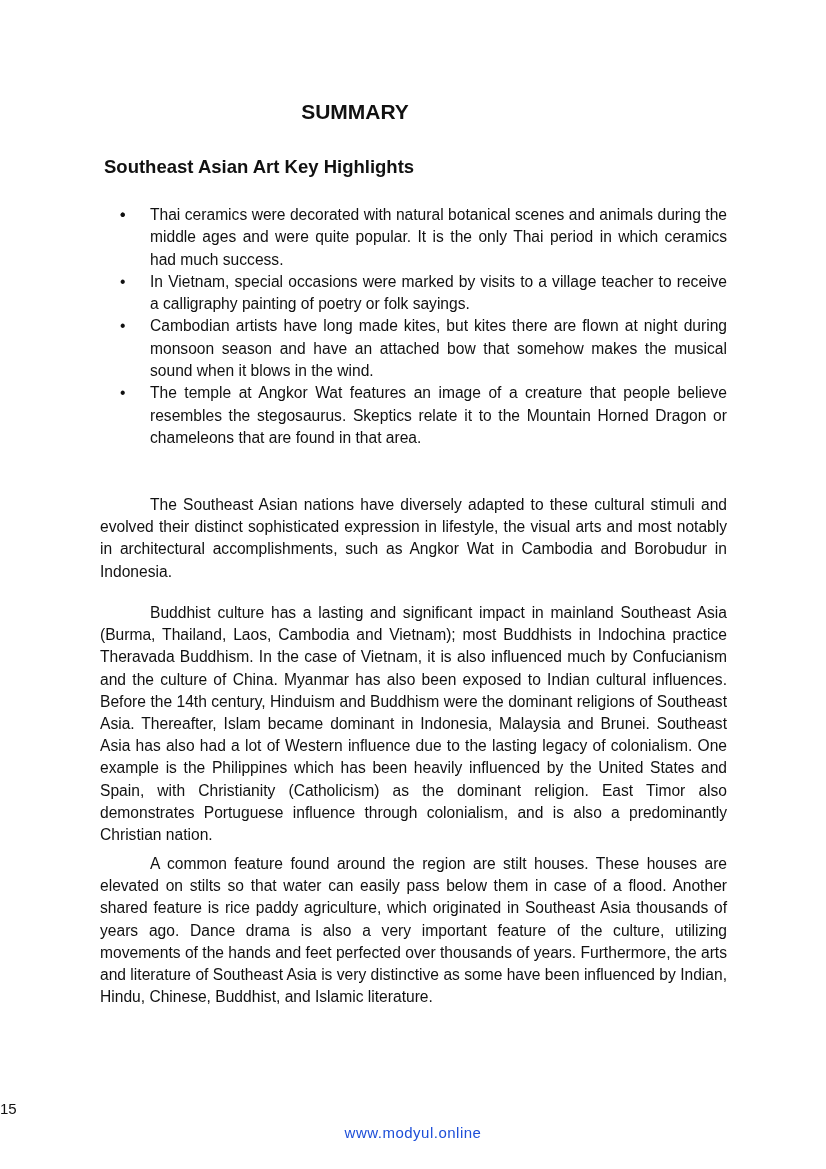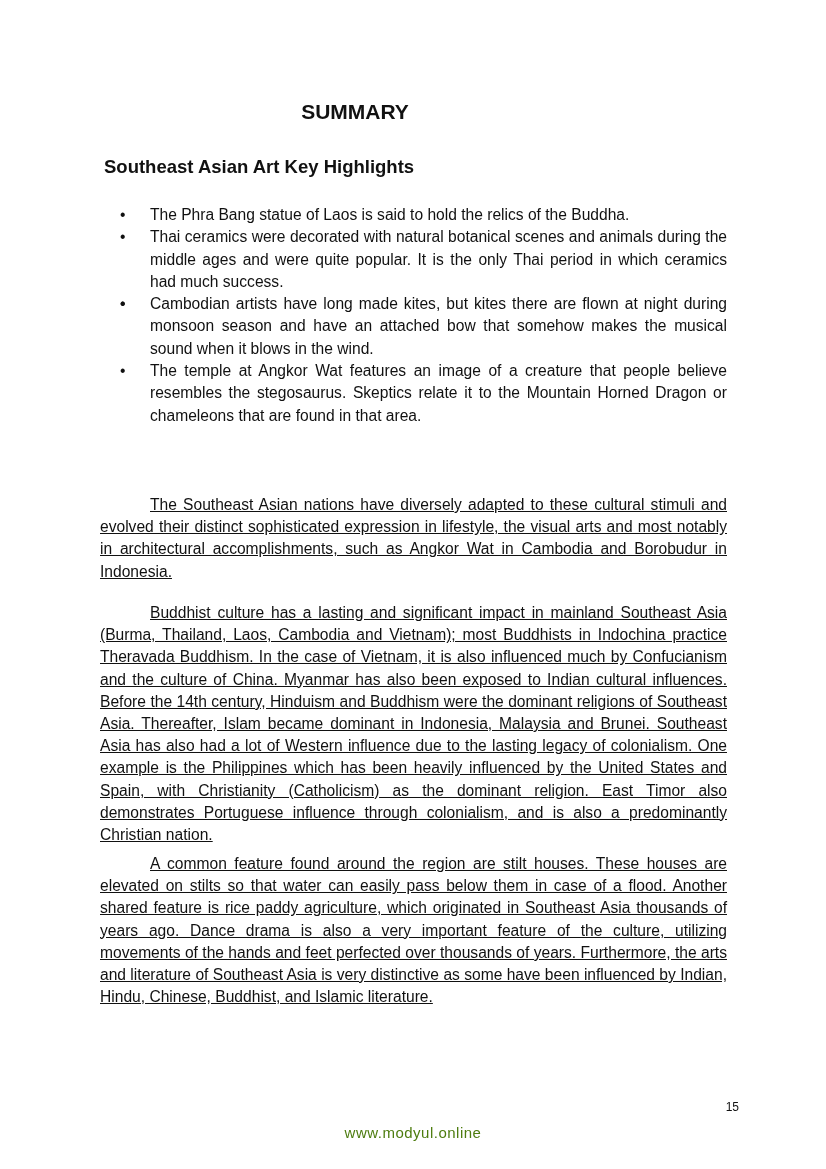--- a/index.html
+++ b/index.html
@@ -6,38 +6,38 @@
   body { width:826px; height:1169px; position:relative; overflow:hidden;
          font-family:"Liberation Sans", sans-serif; color:#111; }
   .title { position:absolute; top:100px; left:0; width:710px; text-align:center;
            font-weight:bold; font-size:21px; margin:0; }
   .subtitle { position:absolute; top:152px; left:100px; font-weight:bold; font-size:18.5px; margin:4px; }
   .bullets { position:absolute; top:204px; left:100px; width:627px; margin:0; padding:0; list-style:none;
              font-size:15.6px; line-height:22.3px; }
   .bullets li { position:relative; padding-left:50px; text-align:justify; }
   .bullets li .dot { position:absolute; left:20px; top:0; }
   .para { position:absolute; left:100px; width:627px; margin:0; font-size:15.6px; line-height:22.2px;
-          text-align:justify; text-indent:50px;text-decoration:underline; }
+          text-align:justify; text-indent:50px; }
   #p1 { top:494px; }
   #p2 { top:602px; }
   #p3 { top:853px; }
-  .pagenum { position:absolute; top:1100px; left:0; width:739px; text-align:right; font-size:12px; }
+  .pagenum { position:absolute; top:1100px; left:0; width:739px; text-align:left; font-size:15px; }
   .watermark { position:absolute; top:1124px; left:0; width:826px; text-align:center; font-size:15px;
-               color:#4d7c0f; letter-spacing:0.5px; }
+               color:#1d4ed8; letter-spacing:0.5px; }
 </style>
 </head>
 <body>
 
 <h1 class="title">SUMMARY</h1>
 <h2 class="subtitle">Southeast Asian Art Key Highlights</h2>
 
 <ul class="bullets">
-  <li><span class="dot">•</span><span>The Phra Bang statue of Laos is said to hold the relics of the Buddha.</span></li>
+  <li><span class="dot">•</span></li>
   <li><span class="dot">•</span><span>Thai ceramics were decorated with natural botanical scenes and animals during the middle ages and were quite popular. It is the only Thai period in which ceramics had much success.</span></li>
-  <li><span class="dot">•</span></li>
+  <li><span class="dot">•</span><span>In Vietnam, special occasions were marked by visits to a village teacher to receive a calligraphy painting of poetry or folk sayings.</span></li>
   <li><span class="dot">•</span><span>Cambodian artists have long made kites, but kites there are flown at night during monsoon season and have an attached bow that somehow makes the musical sound when it blows in the wind.</span></li>
   <li><span class="dot">•</span><span>The temple at Angkor Wat features an image of a creature that people believe resembles the stegosaurus. Skeptics relate it to the Mountain Horned Dragon or chameleons that are found in that area.</span></li>
 </ul>
 
 <p class="para" id="p1">The Southeast Asian nations have diversely adapted to these cultural stimuli and evolved their distinct sophisticated expression in lifestyle, the visual arts and most notably in architectural accomplishments, such as Angkor Wat in Cambodia and Borobudur in Indonesia.</p>
 <p class="para" id="p2">Buddhist culture has a lasting and significant impact in mainland Southeast Asia (Burma, Thailand, Laos, Cambodia and Vietnam); most Buddhists in Indochina practice Theravada Buddhism. In the case of Vietnam, it is also influenced much by Confucianism and the culture of China. Myanmar has also been exposed to Indian cultural influences. Before the 14th century, Hinduism and Buddhism were the dominant religions of Southeast Asia. Thereafter, Islam became dominant in Indonesia, Malaysia and Brunei. Southeast Asia has also had a lot of Western influence due to the lasting legacy of colonialism. One example is the Philippines which has been heavily influenced by the United States and Spain, with Christianity (Catholicism) as the dominant religion. East Timor also demonstrates Portuguese influence through colonialism, and is also a predominantly Christian nation.</p>
 <p class="para" id="p3">A common feature found around the region are stilt houses. These houses are elevated on stilts so that water can easily pass below them in case of a flood. Another shared feature is rice paddy agriculture, which originated in Southeast Asia thousands of years ago. Dance drama is also a very important feature of the culture, utilizing movements of the hands and feet perfected over thousands of years. Furthermore, the arts and literature of Southeast Asia is very distinctive as some have been influenced by Indian, Hindu, Chinese, Buddhist, and Islamic literature.</p>
 
 <div class="pagenum">15</div>
 <div class="watermark">www.modyul.online</div>

